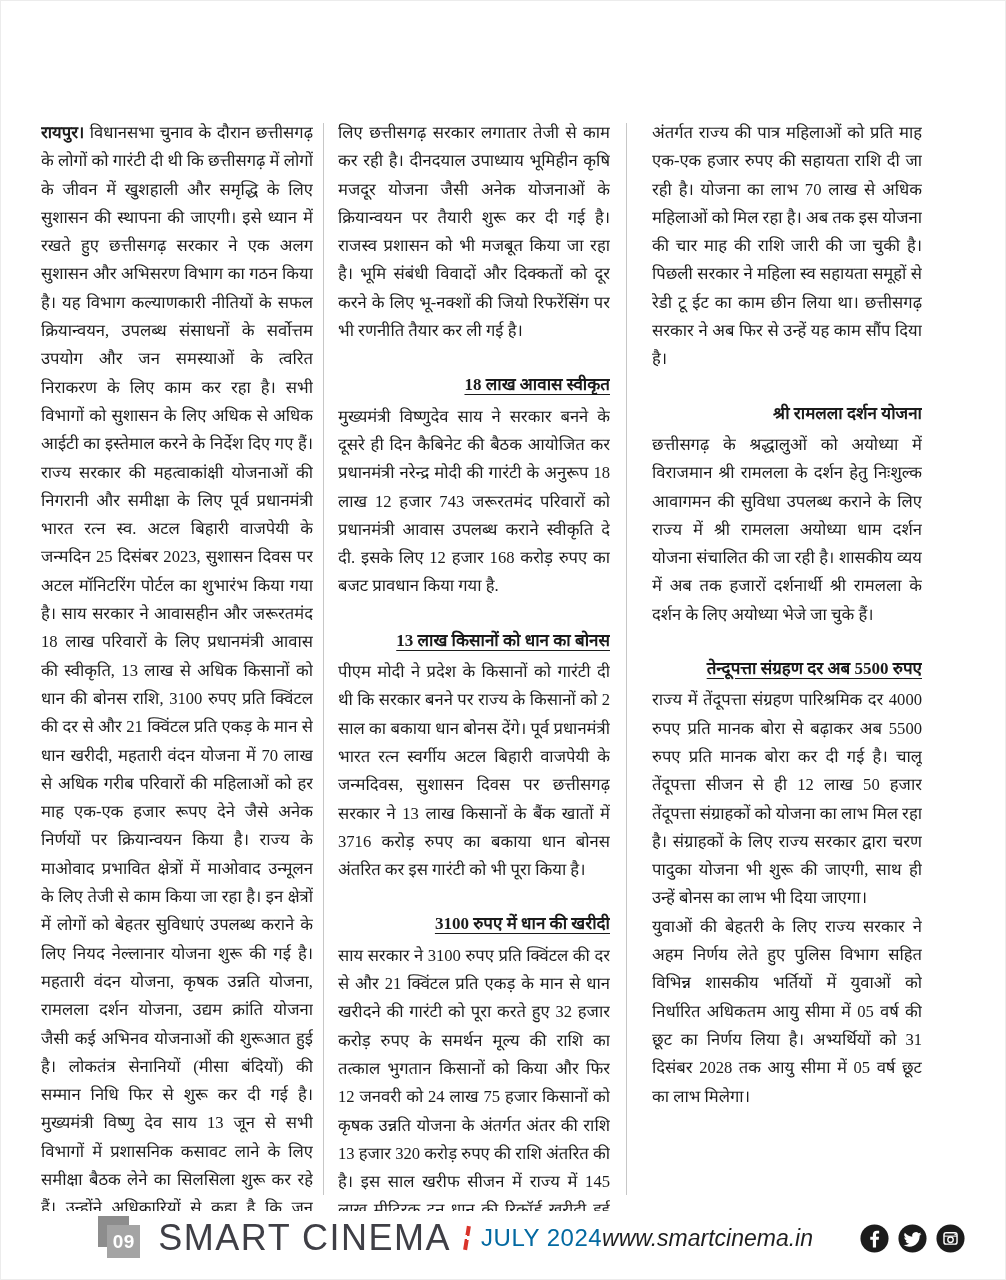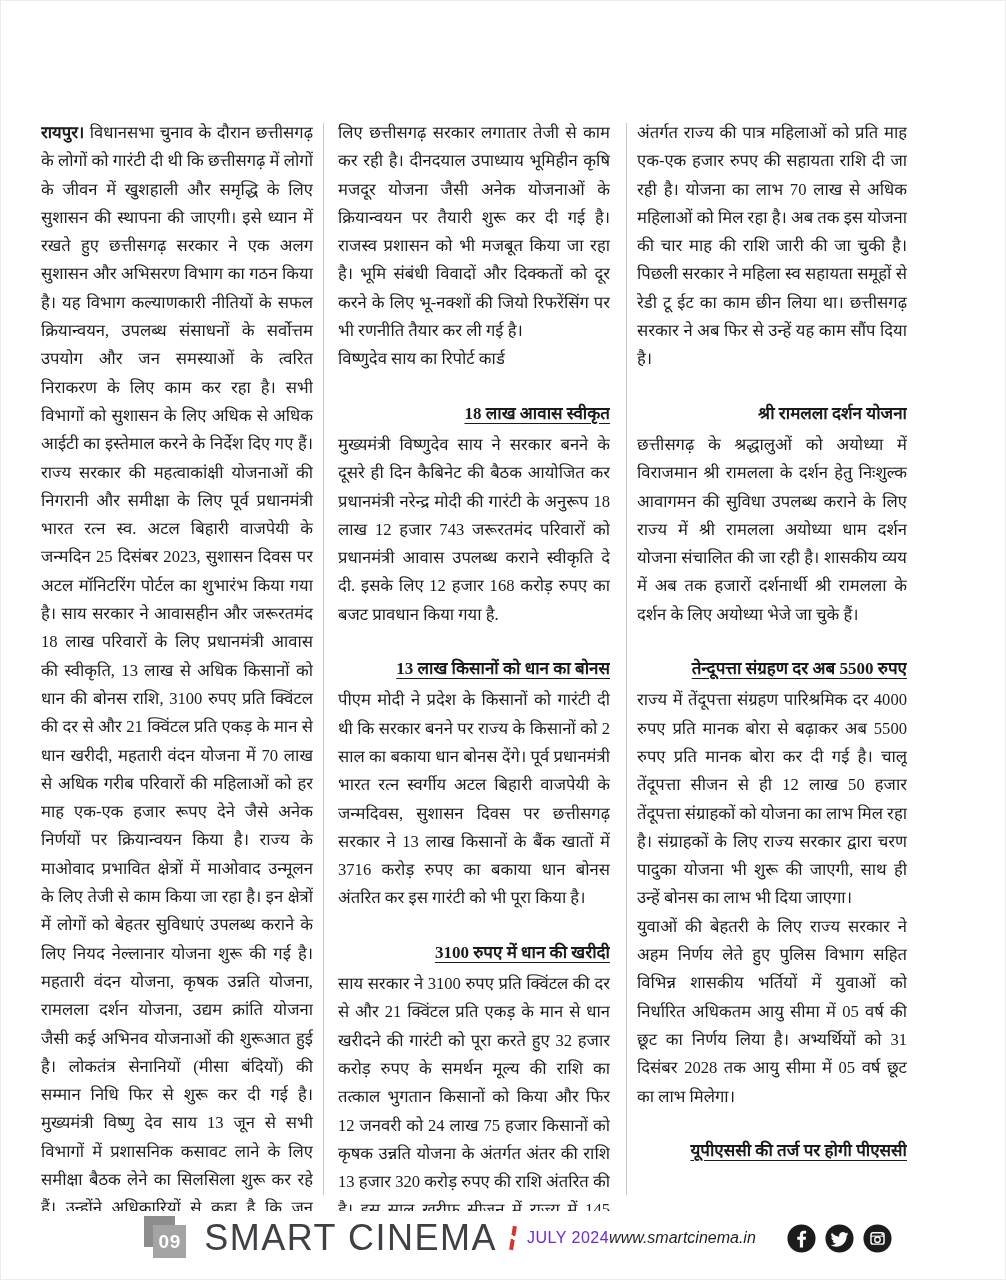--- a/index.html
+++ b/index.html
@@ -18,21 +18,21 @@
     top:118px;
     width:272px;
     font-size:16.6px;
     line-height:28.3px;
     text-align:justify;
     overflow:hidden;
     height:1092px;
   }
   #col1{left:40px;}
   #col2{left:337px;}
-  #col3{left:636px;width:270px;}
+  #col3{left:651px;width:270px;}
   .col p.para{margin:0;}
   .col h3.heading{
     margin:26px 0 3px 0;
     font-size:17px;
     font-weight:bold;
     text-align:right;
   }
   .col h3.heading.u{text-decoration:underline;text-underline-offset:4px;}
   .col strong.lead{font-weight:bold;}
   .vdivider{
@@ -41,21 +41,21 @@
     width:1px;height:1072px;
     background:#c7c7c7;
   }
   #divider1{left:322px;}
   #divider2{left:625px;}
 
   
   #footer{
     position:absolute;
     left:40px;right:40px;top:1210px;height:54px;
-    display:flex;align-items:center;justify-content:center;
+    display:flex;align-items:center;justify-content:flex-end;
     font-family:"Liberation Sans","DejaVu Sans",sans-serif;
     padding-left:30px;
   }
   .footer-left{display:flex;align-items:center;}
   .badge{position:relative;width:44px;height:44px;flex:0 0 auto;}
   .badge-back{position:absolute;left:0;top:0;width:31px;height:31px;background:#8d8d8d;}
   .badge-front{
     position:absolute;left:9px;top:9px;width:33px;height:33px;
     background:#a4a4a4;display:flex;align-items:center;justify-content:center;
     color:#ffffff;font-weight:bold;font-size:19px;letter-spacing:.5px;
@@ -63,57 +63,55 @@
   .mag-title{
     margin-left:16px;
     font-size:36px;color:#3f3f46;letter-spacing:1.5px;font-weight:400;
     white-space:nowrap;
   }
   .red-sep{
     display:inline-block;width:4px;height:24px;margin:0 12px 0 14px;
     background:linear-gradient(#d9342b 40%,rgba(0,0,0,0) 40%,rgba(0,0,0,0) 56%,#d9342b 56%);
     transform:rotate(9deg);vertical-align:-3px;
   }
-  .issue{font-size:16px;color:#6d28d9;letter-spacing:.5px;font-weight:400;white-space:nowrap;}
+  .issue{font-size:24px;color:#0369a1;letter-spacing:.5px;font-weight:400;white-space:nowrap;}
   .footer-right{display:flex;align-items:center;}
   .website{
-    font-style:italic;font-size:16px;color:#1e1e1e;margin-right:22px;
+    font-style:italic;font-size:23px;color:#1e1e1e;margin-right:38px;
     font-family:"Liberation Sans","DejaVu Sans",sans-serif;font-weight:500;
   }
   .social{width:29px;height:29px;margin-left:9px;display:inline-block;}
   .social svg{display:block;width:100%;height:100%;}
 </style>
 </head>
 <body>
 
 <div id="page">
 
   <div id="col1" class="col">
       <p class="para"><strong class="lead">रायपुर। </strong>विधानसभा चुनाव के दौरान छत्तीसगढ़ के लोगों को गारंटी दी थी कि छत्तीसगढ़ में लोगों के जीवन में खुशहाली और समृद्धि के लिए सुशासन की स्थापना की जाएगी। इसे ध्यान में रखते हुए छत्तीसगढ़ सरकार ने एक अलग सुशासन और अभिसरण विभाग का गठन किया है। यह विभाग कल्याणकारी नीतियों के सफल क्रियान्वयन, उपलब्ध संसाधनों के सर्वोत्तम उपयोग और जन समस्याओं के त्वरित निराकरण के लिए काम कर रहा है। सभी विभागों को सुशासन के लिए अधिक से अधिक आईटी का इस्तेमाल करने के निर्देश दिए गए हैं। राज्य सरकार की महत्वाकांक्षी योजनाओं की निगरानी और समीक्षा के लिए पूर्व प्रधानमंत्री भारत रत्न स्व. अटल बिहारी वाजपेयी के जन्मदिन 25 दिसंबर 2023, सुशासन दिवस पर अटल मॉनिटरिंग पोर्टल का शुभारंभ किया गया है। साय सरकार ने आवासहीन और जरूरतमंद 18 लाख परिवारों के लिए प्रधानमंत्री आवास की स्वीकृति, 13 लाख से अधिक किसानों को धान की बोनस राशि, 3100 रुपए प्रति क्विंटल की दर से और 21 क्विंटल प्रति एकड़ के मान से धान खरीदी, महतारी वंदन योजना में 70 लाख से अधिक गरीब परिवारों की महिलाओं को हर माह एक-एक हजार रूपए देने जैसे अनेक निर्णयों पर क्रियान्वयन किया है। राज्य के माओवाद प्रभावित क्षेत्रों में माओवाद उन्मूलन के लिए तेजी से काम किया जा रहा है। इन क्षेत्रों में लोगों को बेहतर सुविधाएं उपलब्ध कराने के लिए नियद नेल्लानार योजना शुरू की गई है। महतारी वंदन योजना, कृषक उन्नति योजना, रामलला दर्शन योजना, उद्यम क्रांति योजना जैसी कई अभिनव योजनाओं की शुरूआत हुई है। लोकतंत्र सेनानियों (मीसा बंदियों) की सम्मान निधि फिर से शुरू कर दी गई है। मुख्यमंत्री विष्णु देव साय 13 जून से सभी विभागों में प्रशासनिक कसावट लाने के लिए समीक्षा बैठक लेने का सिलसिला शुरू कर रहे हैं। उन्होंने अधिकारियों से कहा है कि जन कल्याणकारी कार्यक्रम का क्रियान्वयन, पारदर्शिता और जवाबदेही को सर्वोच्च प्राथमिकता रखें। उन्होंने प्रशासनिक अधिकारियों से कहा है कि आम नागरिकों की दिक्कतें दूर करने के लिए संवेदनशील होकर कार्य करें। लोकसभा निर्वाचन के बाद अब शासन की योजनाओं को आम नागरिकों तक पहुंचाने के</p>
     </div>
   <div id="divider1" class="vdivider"></div>
   <div id="col2" class="col">
       <p class="para">लिए छत्तीसगढ़ सरकार लगातार तेजी से काम कर रही है। दीनदयाल उपाध्याय भूमिहीन कृषि मजदूर योजना जैसी अनेक योजनाओं के क्रियान्वयन पर तैयारी शुरू कर दी गई है। राजस्व प्रशासन को भी मजबूत किया जा रहा है। भूमि संबंधी विवादों और दिक्कतों को दूर करने के लिए भू-नक्शों की जियो रिफरेंसिंग पर भी रणनीति तैयार कर ली गई है।</p>
-      <p class="para">विष्णुदेव साय का रिपोर्ट कार्ड</p>
       <h3 class="heading u">18 लाख आवास स्वीकृत</h3>
       <p class="para">मुख्यमंत्री विष्णुदेव साय ने सरकार बनने के दूसरे ही दिन कैबिनेट की बैठक आयोजित कर प्रधानमंत्री नरेन्द्र मोदी की गारंटी के अनुरूप 18 लाख 12 हजार 743 जरूरतमंद परिवारों को प्रधानमंत्री आवास उपलब्ध कराने स्वीकृति दे दी. इसके लिए 12 हजार 168 करोड़ रुपए का बजट प्रावधान किया गया है.</p>
       <h3 class="heading u">13 लाख किसानों को धान का बोनस</h3>
       <p class="para">पीएम मोदी ने प्रदेश के किसानों को गारंटी दी थी कि सरकार बनने पर राज्य के किसानों को 2 साल का बकाया धान बोनस देंगे। पूर्व प्रधानमंत्री भारत रत्न स्वर्गीय अटल बिहारी वाजपेयी के जन्मदिवस, सुशासन दिवस पर छत्तीसगढ़ सरकार ने 13 लाख किसानों के बैंक खातों में 3716 करोड़ रुपए का बकाया धान बोनस अंतरित कर इस गारंटी को भी पूरा किया है।</p>
       <h3 class="heading u">3100 रुपए में धान की खरीदी</h3>
       <p class="para">साय सरकार ने 3100 रुपए प्रति क्विंटल की दर से और 21 क्विंटल प्रति एकड़ के मान से धान खरीदने की गारंटी को पूरा करते हुए 32 हजार करोड़ रुपए के समर्थन मूल्य की राशि का तत्काल भुगतान किसानों को किया और फिर 12 जनवरी को 24 लाख 75 हजार किसानों को कृषक उन्नति योजना के अंतर्गत अंतर की राशि 13 हजार 320 करोड़ रुपए की राशि अंतरित की है। इस साल खरीफ सीजन में राज्य में 145 लाख मीटिरक टन धान की रिकॉर्ड खरीदी हुई है।</p>
     </div>
   <div id="divider2" class="vdivider"></div>
   <div id="col3" class="col">
       <p class="para">अंतर्गत राज्य की पात्र महिलाओं को प्रति माह एक-एक हजार रुपए की सहायता राशि दी जा रही है। योजना का लाभ 70 लाख से अधिक महिलाओं को मिल रहा है। अब तक इस योजना की चार माह की राशि जारी की जा चुकी है। पिछली सरकार ने महिला स्व सहायता समूहों से रेडी टू ईट का काम छीन लिया था। छत्तीसगढ़ सरकार ने अब फिर से उन्हें यह काम सौंप दिया है।</p>
       <h3 class="heading">श्री रामलला दर्शन योजना</h3>
       <p class="para">छत्तीसगढ़ के श्रद्धालुओं को अयोध्या में विराजमान श्री रामलला के दर्शन हेतु निःशुल्क आवागमन की सुविधा उपलब्ध कराने के लिए राज्य में श्री रामलला अयोध्या धाम दर्शन योजना संचालित की जा रही है। शासकीय व्यय में अब तक हजारों दर्शनार्थी श्री रामलला के दर्शन के लिए अयोध्या भेजे जा चुके हैं।</p>
       <h3 class="heading u">तेन्दूपत्ता संग्रहण दर अब 5500 रुपए</h3>
       <p class="para">राज्य में तेंदूपत्ता संग्रहण पारिश्रमिक दर 4000 रुपए प्रति मानक बोरा से बढ़ाकर अब 5500 रुपए प्रति मानक बोरा कर दी गई है। चालू तेंदूपत्ता सीजन से ही 12 लाख 50 हजार तेंदूपत्ता संग्राहकों को योजना का लाभ मिल रहा है। संग्राहकों के लिए राज्य सरकार द्वारा चरण पादुका योजना भी शुरू की जाएगी, साथ ही उन्हें बोनस का लाभ भी दिया जाएगा।</p>
       <p class="para">युवाओं की बेहतरी के लिए राज्य सरकार ने अहम निर्णय लेते हुए पुलिस विभाग सहित विभिन्न शासकीय भर्तियों में युवाओं को निर्धारित अधिकतम आयु सीमा में 05 वर्ष की छूट का निर्णय लिया है। अभ्यर्थियों को 31 दिसंबर 2028 तक आयु सीमा में 05 वर्ष छूट का लाभ मिलेगा।</p>
-      <h3 class="heading u">यूपीएससी की तर्ज पर होगी पीएससी</h3>
     </div>
 
   <div id="footer">
     <div class="footer-left">
       <div class="badge">
         <div class="badge-back"></div>
         <div class="badge-front">09</div>
       </div>
       <span class="mag-title">SMART CINEMA</span>
       <span class="red-sep"></span>

